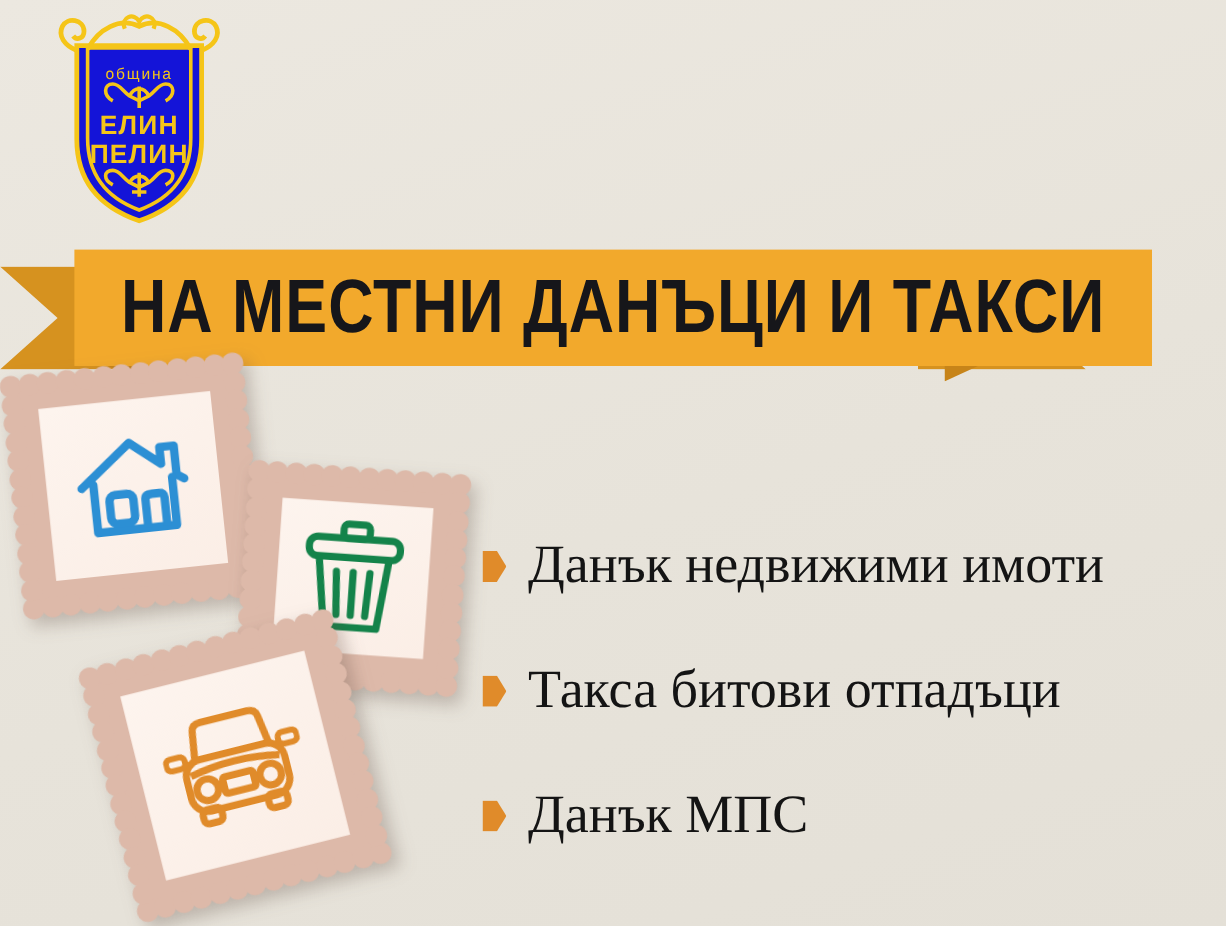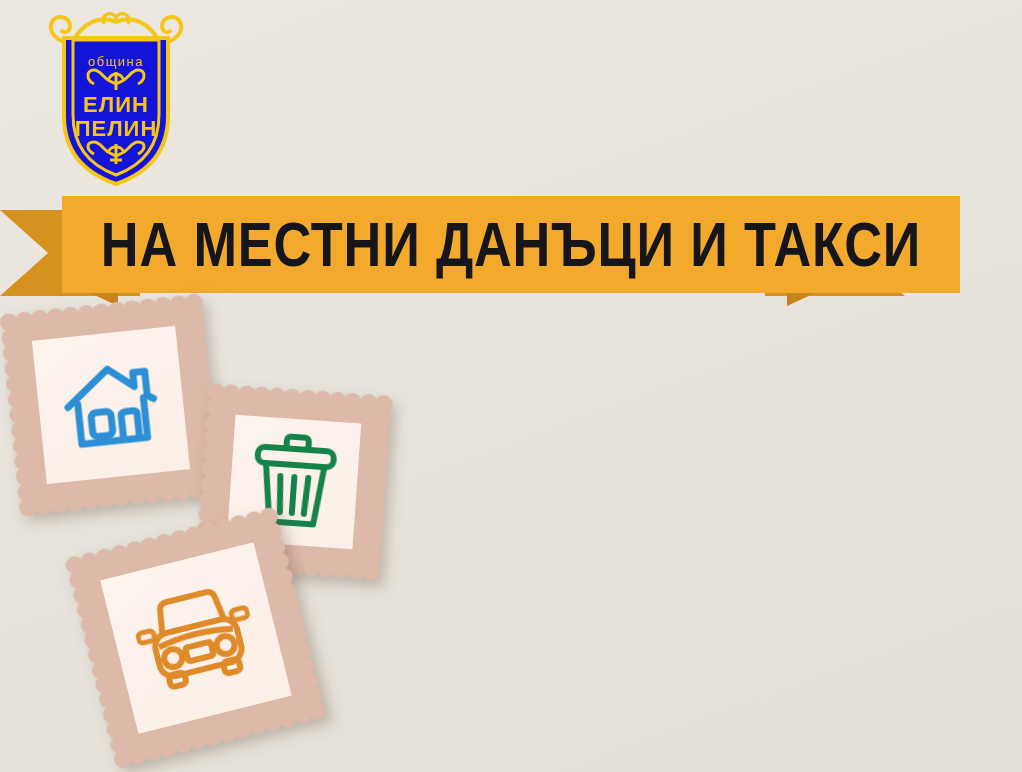--- a/index.html
+++ b/index.html
@@ -20,21 +20,21 @@
     font-family:"Liberation Sans",sans-serif;
     font-weight:700;font-size:62px;line-height:70px;
     letter-spacing:0.5px;transform:scaleX(.88);transform-origin:center top;}
   .header-title .l2{display:block;}
 
   
   .crest{position:absolute;left:42px;top:8px;width:148px;height:182px;}
   .crest svg{display:block;}
 
   
-  .ribbon{position:absolute;left:0;top:196px;width:905px;height:112px;text-align:right;}
+  .ribbon{position:absolute;left:0;top:208px;width:905px;height:112px;text-align:right;}
   .ribbon-tail{position:absolute;top:14px;width:140px;height:86px;
     background:#d6921f;}
   .ribbon-tail.left{left:0;
     clip-path:polygon(0 0,140px 0,140px 86px,0 86px,48px 43px);}
   .ribbon-tail.right{right:0;
     clip-path:polygon(0 0,140px 0,92px 43px,140px 86px,0 86px);}
   .ribbon-fold{position:absolute;top:84px;height:26px;width:56px;
     background:#c78419;}
   .ribbon-fold.left{left:62px;clip-path:polygon(0 0,56px 0,56px 26px);}
   .ribbon-fold.right{right:62px;clip-path:polygon(0 0,56px 0,0 26px);}
@@ -310,14 +310,28 @@
         <rect x="98" y="30" width="16" height="10" rx="4" fill="none" stroke="#e08b2a" stroke-width="5"></rect>
         <circle cx="31" cy="62" r="9" fill="none" stroke="#e08b2a" stroke-width="6"></circle>
         <circle cx="85" cy="62" r="9" fill="none" stroke="#e08b2a" stroke-width="6"></circle>
         <rect x="45" y="55" width="26" height="14" rx="2" fill="none" stroke="#e08b2a" stroke-width="6"></rect>
         <rect x="22" y="78" width="16" height="12" rx="4" fill="none" stroke="#e08b2a" stroke-width="6"></rect>
         <rect x="78" y="78" width="16" height="12" rx="4" fill="none" stroke="#e08b2a" stroke-width="6"></rect>
       </svg>
     </div>
   </div>
 
+  <div class="list">
+    <div class="bullet-row">
+      <span class="bullet-mark"></span>
+      <span class="bullet-text">Данък недвижими имоти</span>
+    </div>
+    <div class="bullet-row">
+      <span class="bullet-mark"></span>
+      <span class="bullet-text">Такса битови отпадъци</span>
+    </div>
+    <div class="bullet-row">
+      <span class="bullet-mark"></span>
+      <span class="bullet-text">Данък МПС</span>
+    </div>
+  </div>
 
 </div>
 
 </body></html>

